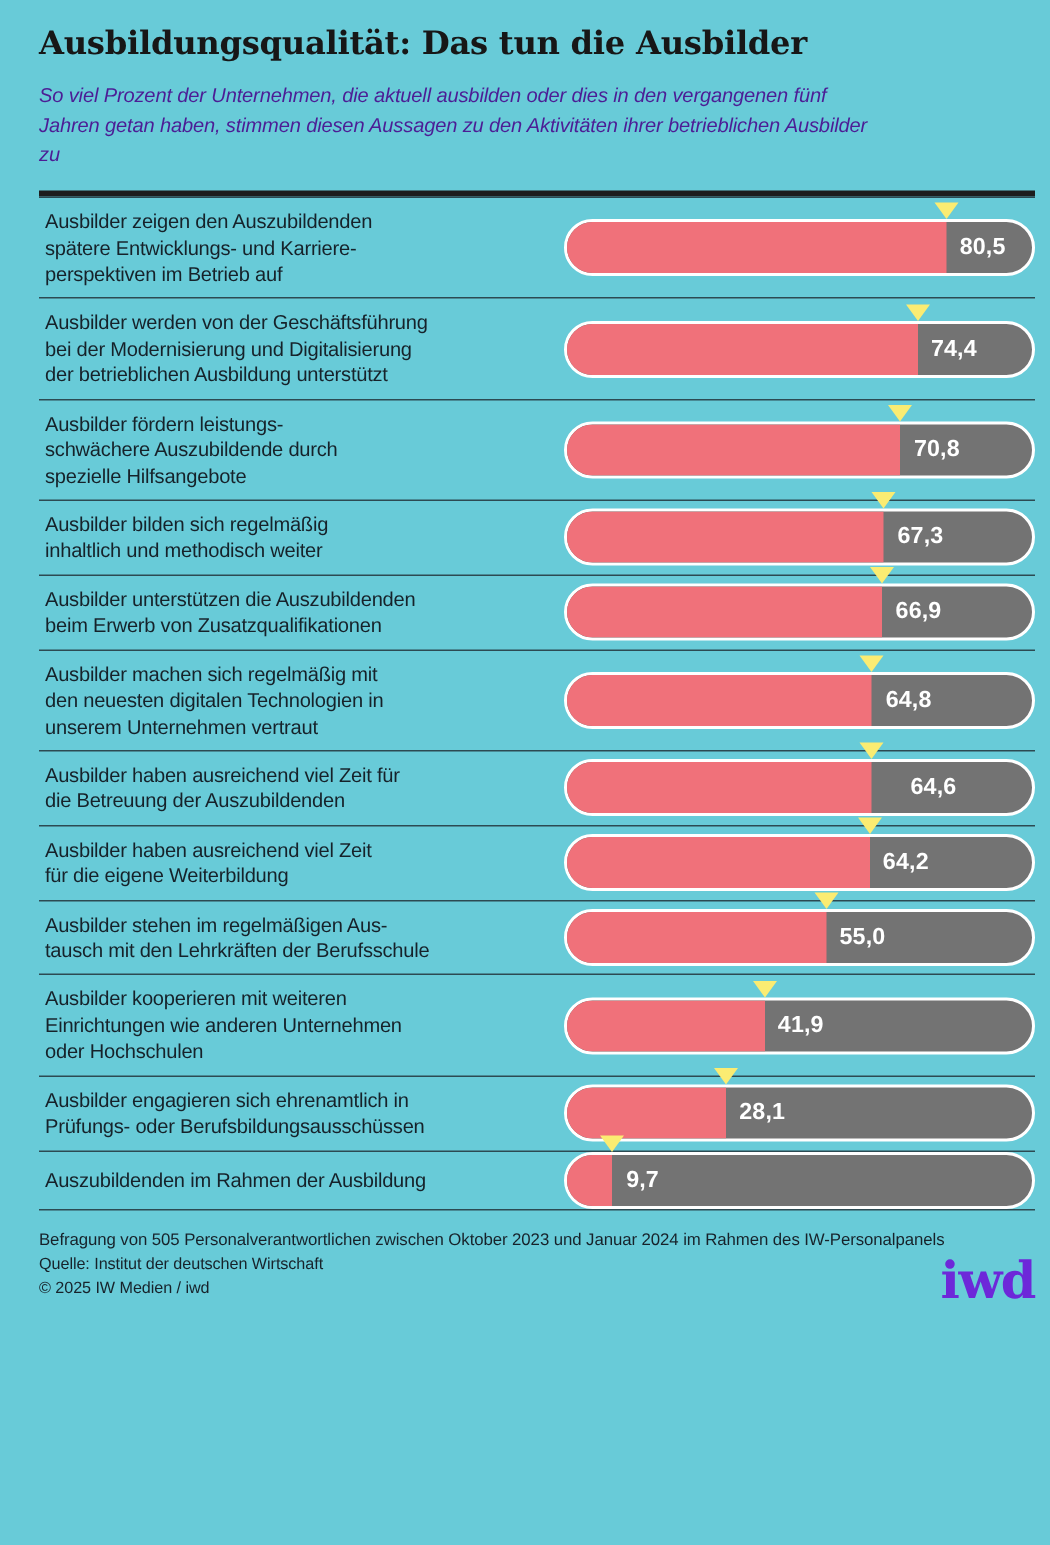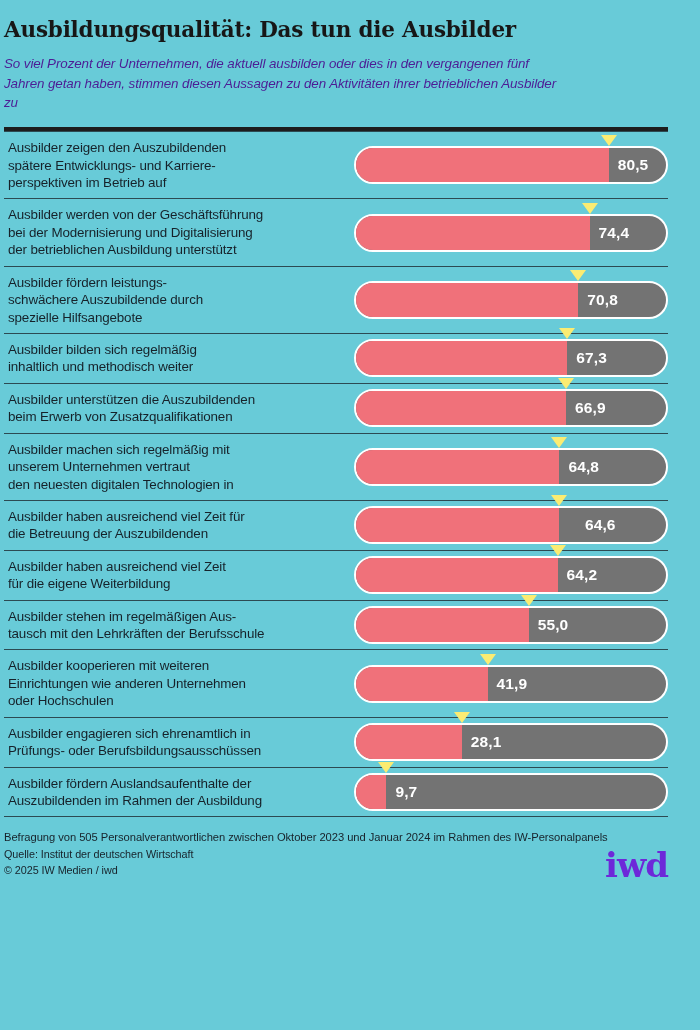--- a/index.html
+++ b/index.html
@@ -16,21 +16,21 @@
     color: #1c1c1c;
     position: relative;
     overflow: hidden;
   }
 
   .page {
     width: 700px;
     height: 1030px;
     background: #68cbd8;
     position: relative;
-    padding: 0 4px;
+    padding: 0 26px;
   }
 
   
   .header { padding-top: 18px; }
 
   .title {
     font-family: "DejaVu Serif", "Liberation Serif", serif;
     font-weight: 700;
     font-size: 21.5px;
     letter-spacing: -0.2px;
@@ -266,22 +266,22 @@
             </div>
             <span class="bar-value" style="left: 219.066px;">66,9</span>
             <div class="marker" style="left: 210.066px;"></div>
           </div>
         </div>
       </div>
       <div class="row">
         <div class="row-label">
           <div>
             <div>Ausbilder machen sich regelmäßig mit</div>
+            <div>den neuesten digitalen Technologien in</div>
             <div>unserem Unternehmen vertraut</div>
-            <div>den neuesten digitalen Technologien in</div>
           </div>
         </div>
         <div class="row-bar-cell">
           <div class="bar-track">
             <div class="bar-clip">
               <div class="bar-fill" style="width: 203.472px;"></div>
             </div>
             <span class="bar-value" style="left: 212.472px;">64,8</span>
             <div class="marker" style="left: 203.472px;"></div>
           </div>
@@ -369,21 +369,20 @@
               <div class="bar-fill" style="width: 105.818px;"></div>
             </div>
             <span class="bar-value" style="left: 114.818px;">28,1</span>
             <div class="marker" style="left: 105.818px;"></div>
           </div>
         </div>
       </div>
       <div class="row">
         <div class="row-label">
           <div>
-            <div>Ausbilder fördern Auslandsaufenthalte der</div>
             <div>Auszubildenden im Rahmen der Ausbildung</div>
           </div>
         </div>
         <div class="row-bar-cell">
           <div class="bar-track">
             <div class="bar-clip">
               <div class="bar-fill" style="width: 30.458px;"></div>
             </div>
             <span class="bar-value" style="left: 39.458px;">9,7</span>
             <div class="marker" style="left: 30.458px;"></div>

